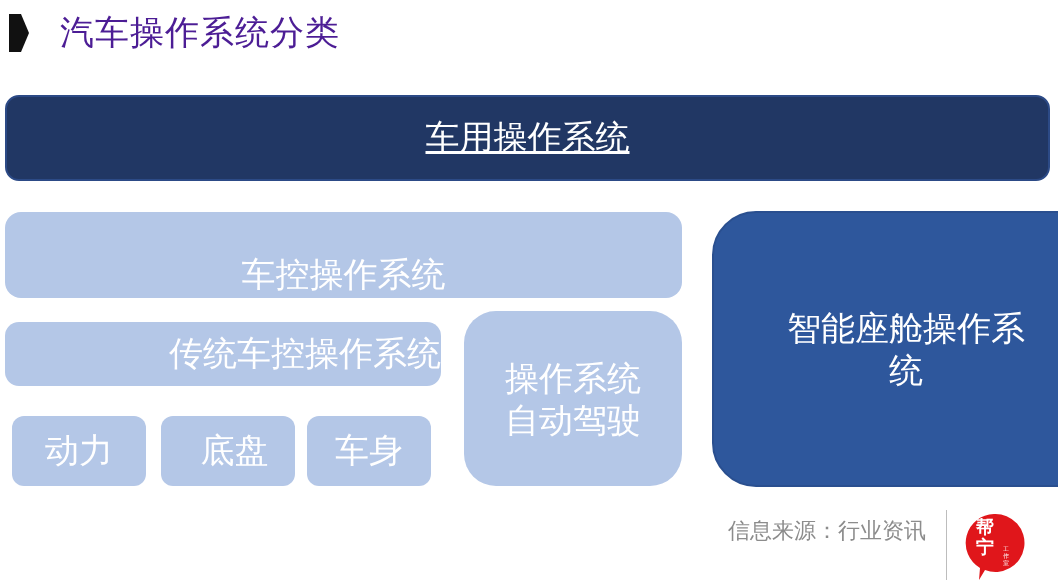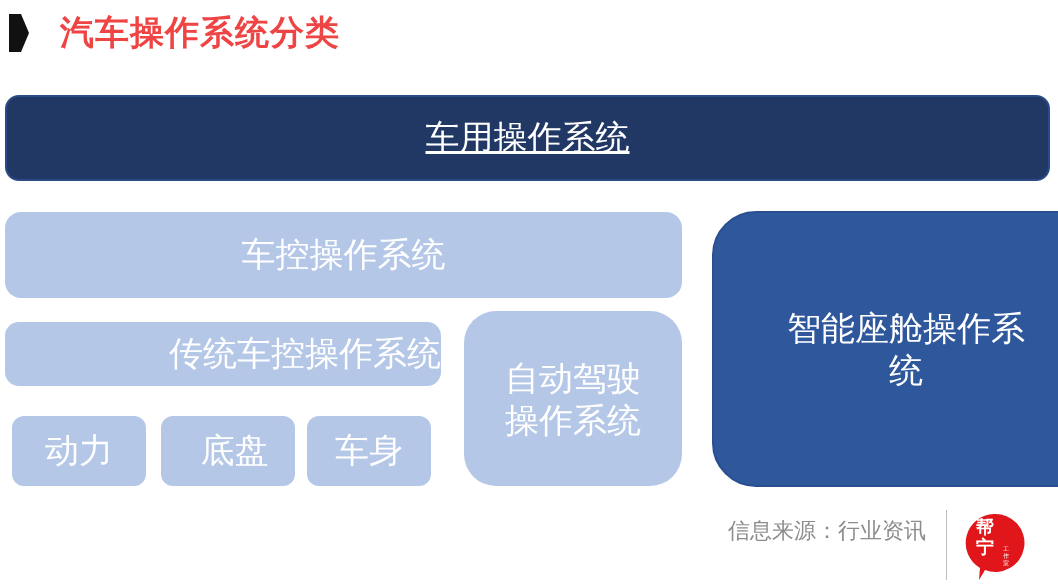--- a/index.html
+++ b/index.html
@@ -1,28 +1,28 @@
 <!DOCTYPE html>
 <html><head>
 <meta charset="utf-8">
 <style>
   html, body { margin:0; padding:0; background:#ffffff; }
   body { width:1058px; height:588px; position:relative; overflow:hidden;
          font-family:"DejaVu Sans", "Liberation Sans", sans-serif; }
   .title-marker { position:absolute; left:9px; top:14px; width:0; height:0; }
   .title-marker svg { display:block; }
-  .page-title { position:absolute; left:60px; top:10px; font-size:34px; font-weight:bold;
-                color:#ef4444; letter-spacing:1px; line-height:44px; }
+  .page-title { position:absolute; left:60px; top:10px; font-size:34px; font-weight:normal;
+                color:#4c1d95; letter-spacing:1px; line-height:44px; }
   .box { position:absolute; display:flex; align-items:center; justify-content:center;
          text-align:center; color:#ffffff; box-sizing:border-box; }
   .box span { display:block; }
   .root { left:5px; top:95px; width:1045px; height:86px; background:#213764;
           border-radius:14px; border:2px solid #2c4a86; font-size:34px;text-decoration:underline; }
   .light { background:#b4c7e7; }
-  .ctrl { left:5px; top:212px; width:677px; height:86px; border-radius:16px; font-size:34px; }
+  .ctrl { left:5px; top:212px; width:677px; height:86px; border-radius:16px; font-size:34px;align-items:flex-end; }
   .trad { left:5px; top:322px; width:436px; height:64px; border-radius:14px; font-size:34px;justify-content:flex-end; }
   .sub { top:416px; height:70px; border-radius:12px; font-size:34px; }
   .sub1 { left:12px; width:134px; }
   .sub2 { left:161px; width:134px;padding-left:13px; }
   .sub3 { left:307px; width:124px; }
   .auto { left:464px; top:311px; width:218px; height:175px; border-radius:32px; font-size:34px;
           line-height:42px; padding:0 14px; }
   .cockpit { left:712px; top:211px; width:388px; height:276px; background:#2e579c;
              border-radius:44px; border:2px solid #2a4f8f; font-size:34px; line-height:42px;
              padding:0 30px; }
@@ -62,22 +62,22 @@
 </div>
 <div class="box light sub sub2">
   <span>底盘</span>
 </div>
 <div class="box light sub sub3">
   <span>车身</span>
 </div>
 
 <div class="box light auto">
   <div>
+    <span>操作系统</span>
     <span>自动驾驶</span>
-    <span>操作系统</span>
   </div>
 </div>
 
 <div class="box cockpit">
   <div>
     <span>智能座舱操作系</span>
     <span>统</span>
   </div>
 </div>
 

